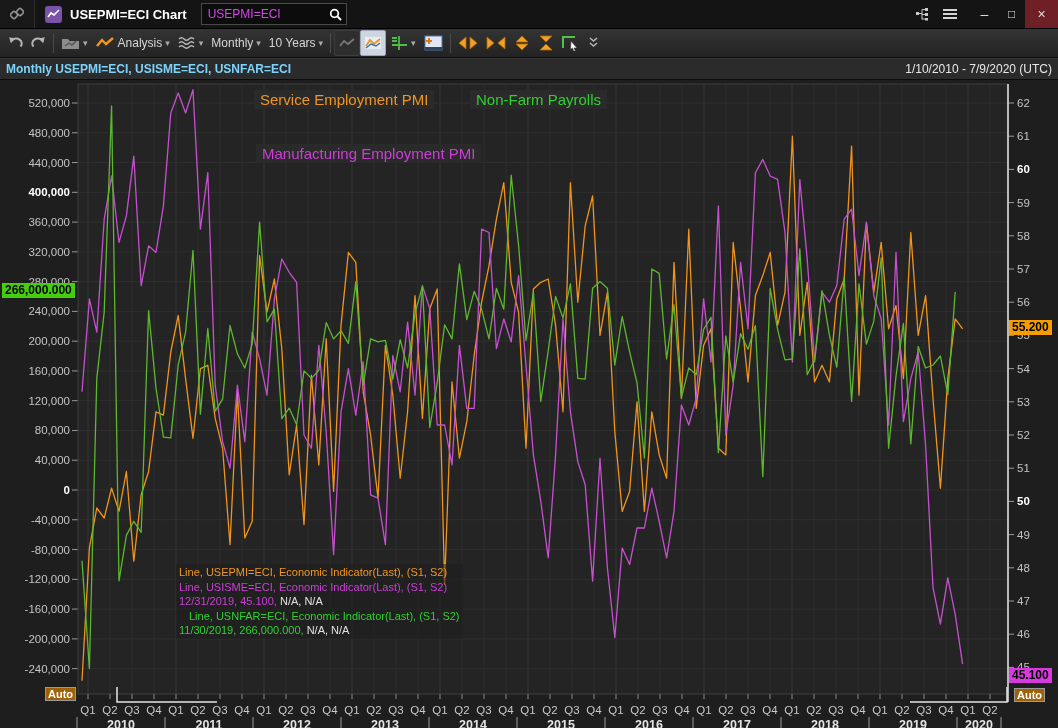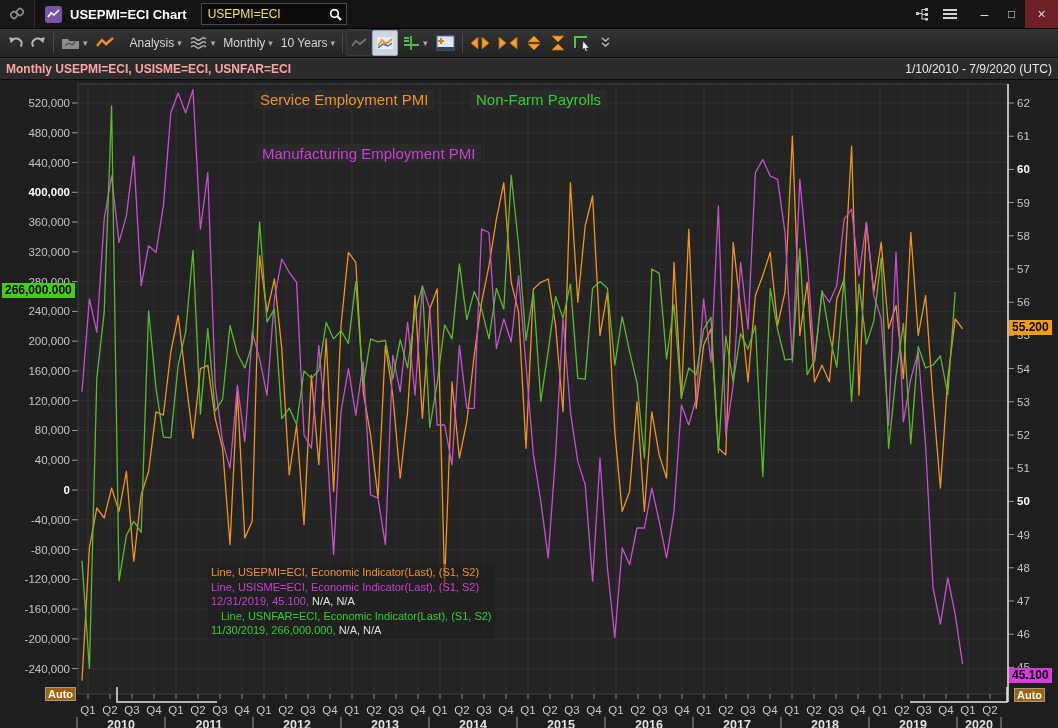--- a/index.html
+++ b/index.html
@@ -9,51 +9,51 @@
 
   
   .titlebar{height:28px;background:#141414;display:flex;align-items:center;border-bottom:1px solid #000;}
   .link-zone{width:34px;height:28px;display:flex;align-items:center;justify-content:center;
              border-right:1px solid #2e2e2e;background:#181818;}
   .app-icon{width:17px;height:17px;background:#7a52a8;border-radius:3px;margin:0 8px 0 10px;
             display:flex;align-items:center;justify-content:center;}
   .win-title{color:#fff;font-weight:bold;font-size:13px;white-space:nowrap;}
   .search-box{margin-left:14px;width:136px;height:20px;background:#0c0c0c;border:1px solid #4a4a4a;
               display:flex;align-items:center;padding:0 4px;}
-  .search-box input{flex:1;background:transparent;border:0;outline:0;color:#fde047;font-size:12px;
+  .search-box input{flex:1;background:transparent;border:0;outline:0;color:#d946ef;font-size:12px;
               font-family:"Liberation Sans",sans-serif;width:100px;}
   .tb-spacer{flex:1;}
   .tb-btn{width:27px;height:28px;display:flex;align-items:center;justify-content:center;color:#c9c9c9;}
   .tb-btn.min{font-size:14px;color:#ddd;}
   .tb-btn.max{font-size:12px;color:#ddd;}
   .tb-btn.close{width:33px;background:#6e2026;color:#ddd;font-size:14px;}
 
   
   .toolbar{height:28px;background:linear-gradient(#343434,#232323);border-bottom:1px solid #0a0a0a;
            display:flex;align-items:center;padding:0 4px;color:#d6d6d6;font-size:12px;}
   .t-item{display:flex;align-items:center;height:24px;padding:0 4px;border-radius:2px;}
   .t-sep{width:1px;height:20px;background:#4a4a4a;margin:0 3px;}
   .caret{font-size:9px;color:#aaa;margin-left:3px;}
-  .t-label{margin-left:16px;}
+  .t-label{margin-left:4px;}
 
   
   .chart-header{height:20px;background:#2b2b2b;border-top:1px solid #3a3a3a;border-bottom:1px solid #0c0c0c;
                 display:flex;align-items:center;padding:0 6px;}
-  .ch-title{color:#fca5a5;font-weight:bold;font-size:12px;flex:1;}
+  .ch-title{color:#7dd3fc;font-weight:bold;font-size:12px;flex:1;}
   .ch-range{color:#e8e8e8;font-size:12px;}
 
   
   .chart-area{position:relative;height:652px;background:#1e1e1e;}
   #plot-svg{position:absolute;left:0;top:0;}
   .legend-box{position:absolute;background:#2a2a2a;padding:1px 6px;font-size:15px;white-space:nowrap;}
   .badge{position:absolute;font-size:12px;font-weight:bold;color:#000;padding:1px 3px;line-height:13px;}
   .auto-btn{position:absolute;color:#fff;font-weight:bold;font-size:11px;border:1px solid #9a9a9a;
             padding:0 2px;line-height:12px;background:#a16207;}
   .annot{position:absolute;font-size:11px;line-height:14.5px;background:rgba(30,30,30,.55);
-         padding:1px 3px;white-space:nowrap;margin-left:32px;}
+         padding:1px 3px;white-space:nowrap;}
   .na{color:#e0e0e0;}
 </style>
 </head>
 <body>
 
 <div class="window">
 
   <div class="titlebar">
     <div class="link-zone">
       <svg width="14" height="14" viewBox="0 0 14 14">

